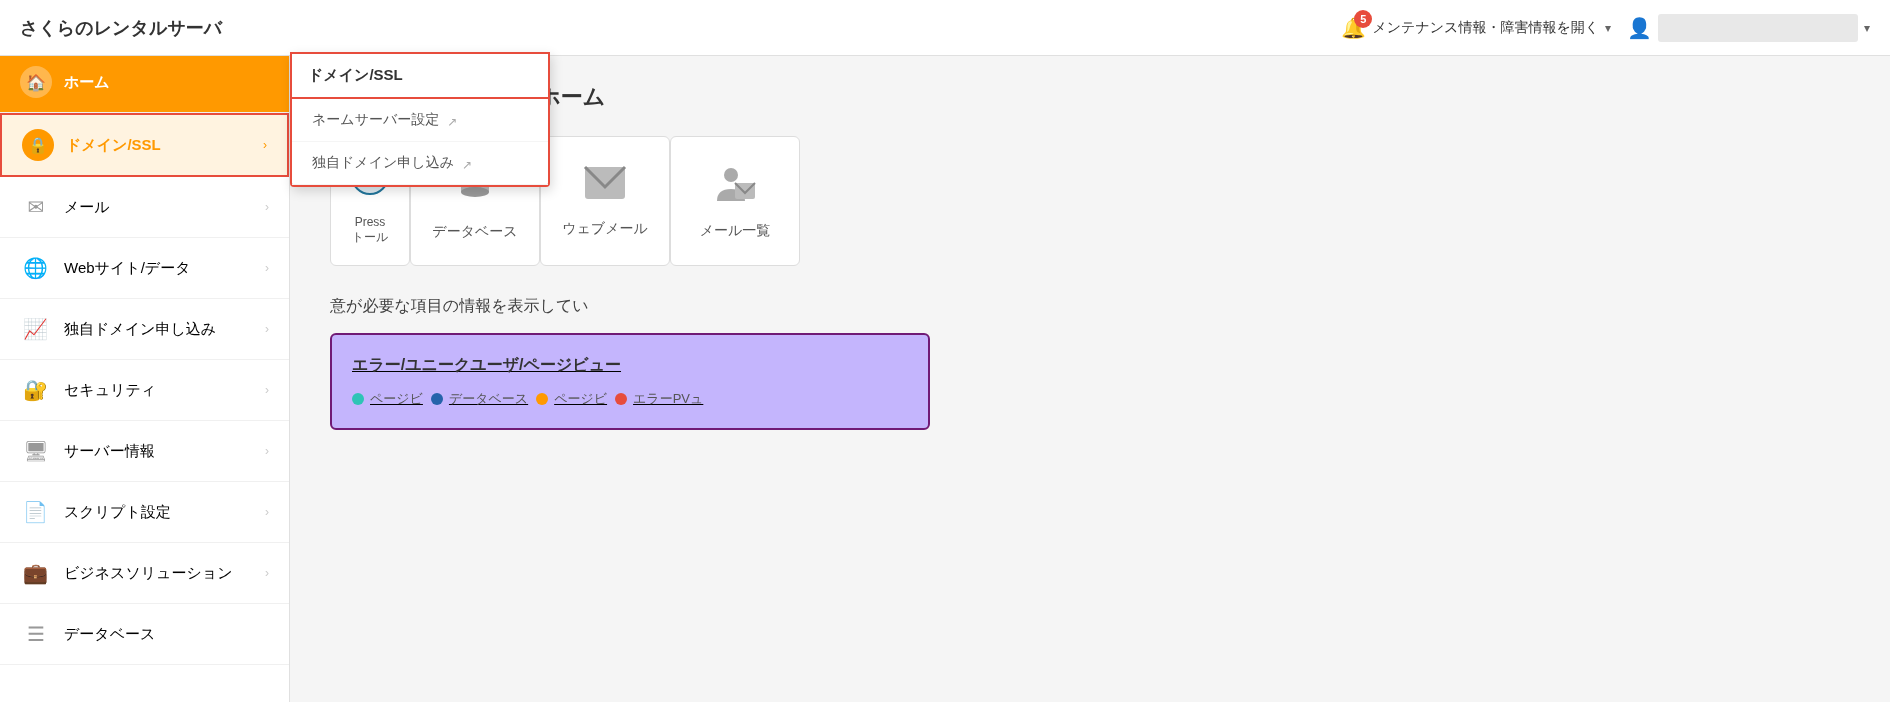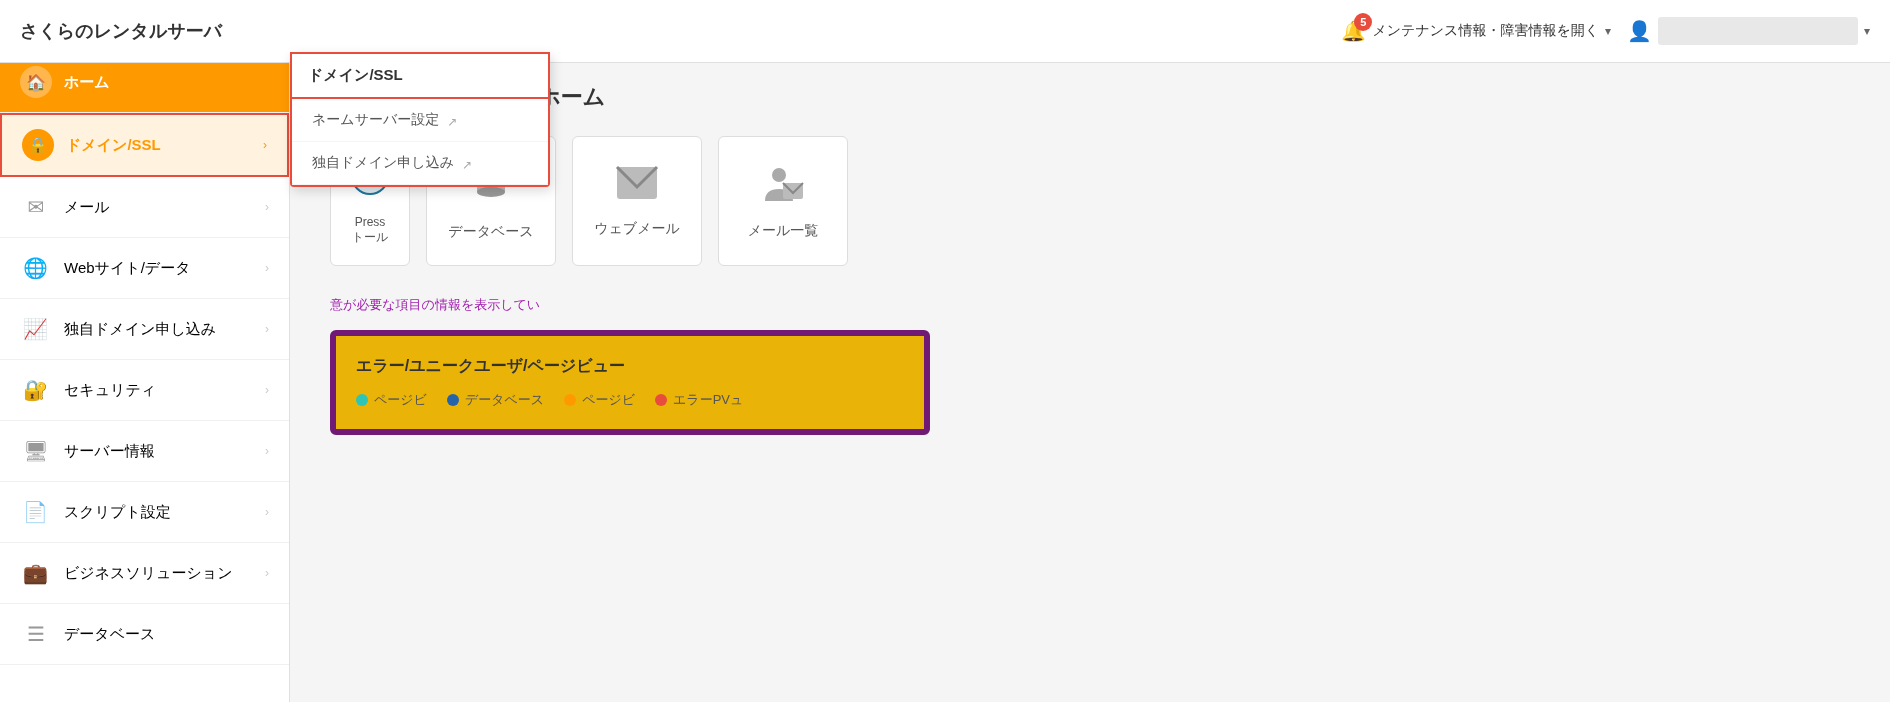--- a/index.html
+++ b/index.html
@@ -1,20 +1,20 @@
 <!DOCTYPE html>
 <html><head>
   <meta charset="utf-8">
   <style>
     * { box-sizing: border-box; margin: 0; padding: 0; }
     body { font-family: "Helvetica Neue", Arial, "Hiragino Kaku Gothic ProN", "Hiragino Sans", Meiryo, sans-serif; background: #f5f5f5; overflow: hidden; }
 
     
     .header {
-      height: 63px;
+      height: 56px;
       background: #fff;
       border-bottom: 1px solid #e0e0e0;
       display: flex;
       align-items: center;
       justify-content: space-between;
       padding: 0 20px;
       position: fixed;
       top: 0; left: 0; right: 0;
       z-index: 100;
     }
@@ -216,21 +216,21 @@
     .page-title {
       font-size: 22px;
       font-weight: bold;
       color: #333;
       margin-bottom: 24px;
     }
 
     
     .tiles-row {
       display: flex;
-      gap: 16px;
+      gap: 0;
       margin-bottom: 30px;
       flex-wrap: wrap;
     }
     .tile {
       background: #fff;
       border: 1px solid #ddd;
       border-radius: 6px;
       width: 130px;
       height: 130px;
       display: flex;
@@ -249,54 +249,55 @@
       color: #555;
       text-align: center;
     }
     .wordpress-icon {
       color: #21759b;
       font-size: 40px;
     }
 
     
     .stats-section {
-      background: #eab308;
-      border: 6px solid #701a75;
+      background: #c4b5fd;
+      border: 2px solid #701a75;
       border-radius: 6px;
       padding: 20px;
       margin-top: 10px;
+      text-decoration: underline;
     }
     .stats-title {
       font-size: 16px;
       font-weight: bold;
       color: #333;
       margin-bottom: 14px;
     }
     .legend-row {
       display: flex;
-      gap: 20px;
+      gap: 8px;
       flex-wrap: wrap;
     }
     .legend-item {
       display: flex;
       align-items: center;
       gap: 6px;
       font-size: 13px;
       color: #555;
     }
     .legend-dot {
       width: 12px;
       height: 12px;
       border-radius: 50%;
     }
 
     
     .notice-text {
-      font-size: 13px;
-      color: #a21caf;
+      font-size: 16px;
+      color: #404040;
       margin-bottom: 16px;
     }
   </style>
 </head>
 <body>
 
 <header class="header">
   <div class="header-logo">さくらのレンタルサーバ</div>
   <div class="header-right">
     <button class="notification-btn">

